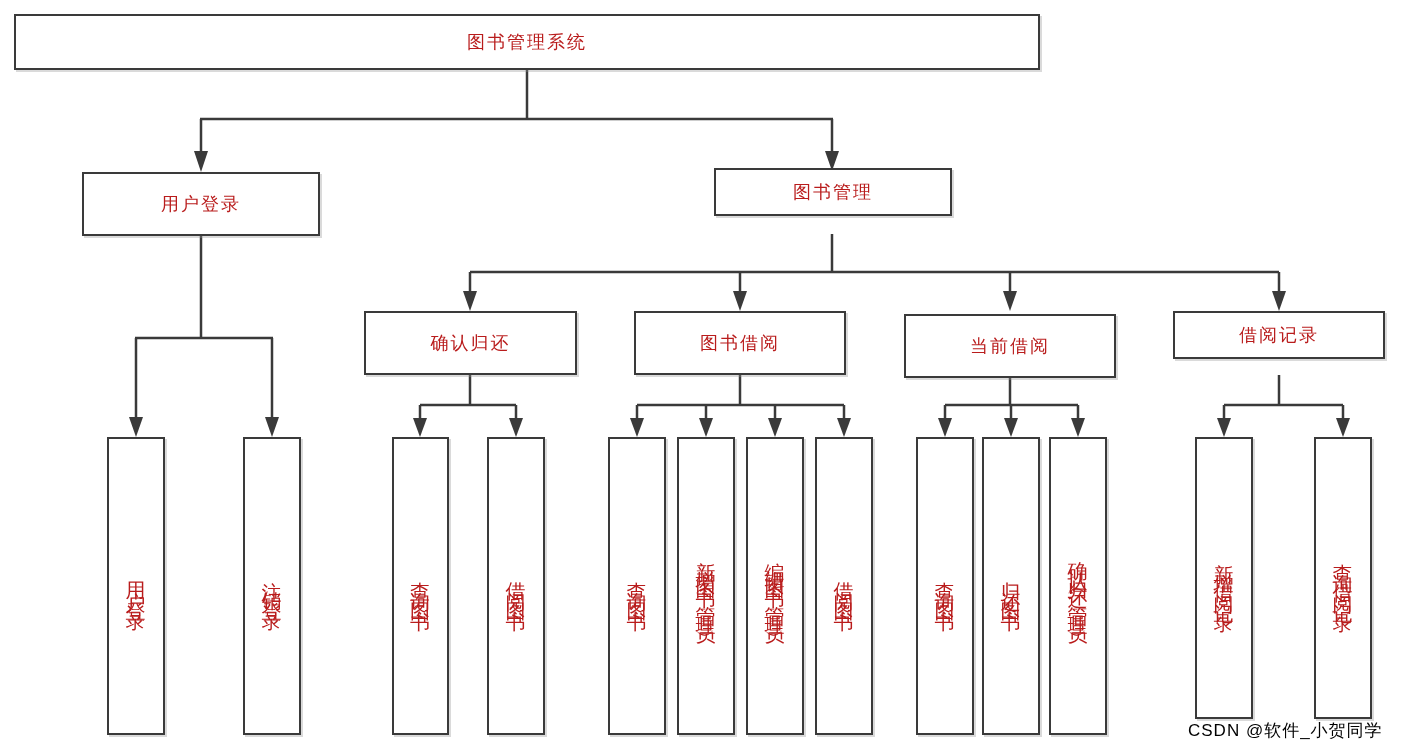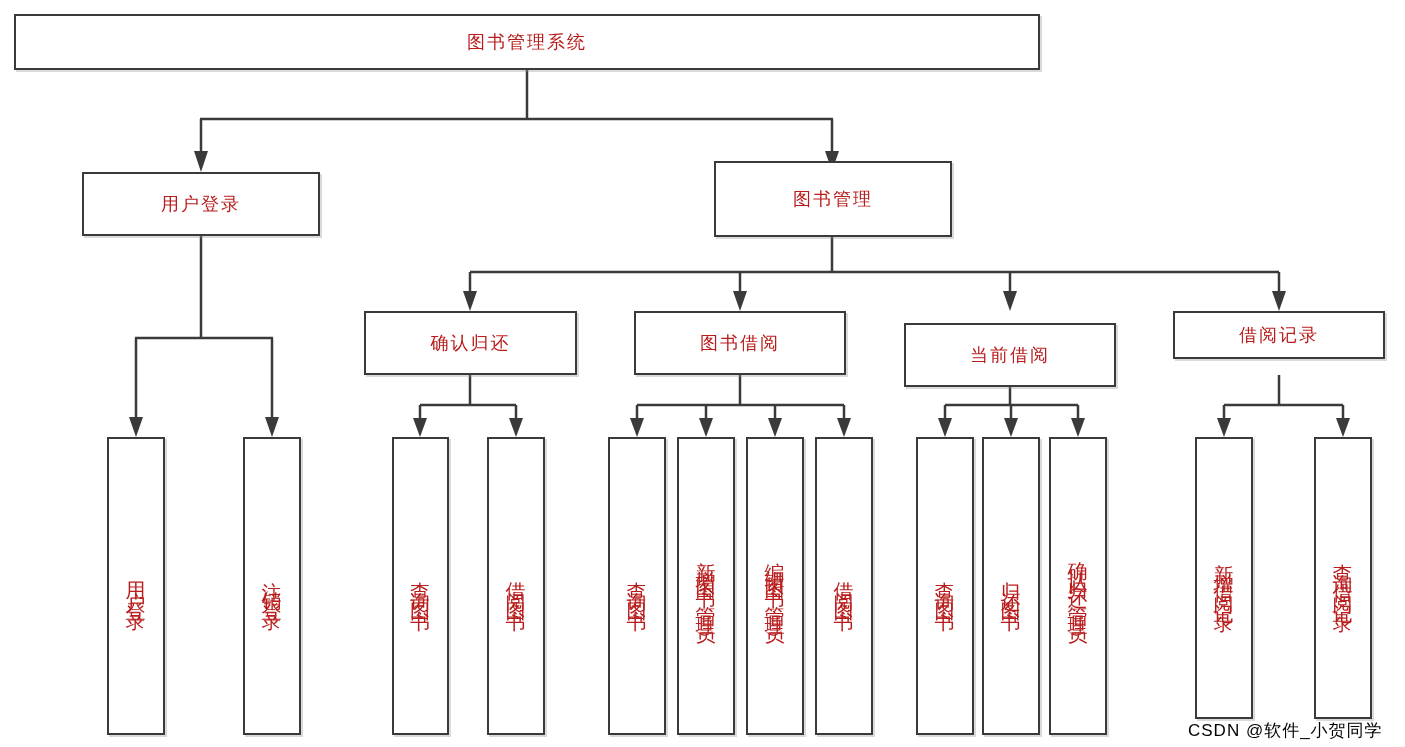--- a/index.html
+++ b/index.html
@@ -133,31 +133,31 @@
     </g>
   </svg>
 
   <div class="box" style="left:14px; top:14px; width:1026px; height:56px;">
     <span class="h-label">图书管理系统</span>
   </div>
 
   <div class="box" style="left:82px; top:172px; width:238px; height:64px;">
     <span class="h-label">用户登录</span>
   </div>
-  <div class="box" style="left:714px; top:161px; width:238px; height:76px;">
+  <div class="box" style="left:714px; top:168px; width:238px; height:48px;">
     <span class="h-label">图书管理</span>
   </div>
 
   <div class="box" style="left:364px; top:311px; width:213px; height:64px;">
     <span class="h-label">确认归还</span>
   </div>
   <div class="box" style="left:634px; top:311px; width:212px; height:64px;">
     <span class="h-label">图书借阅</span>
   </div>
-  <div class="box" style="left:904px; top:323px; width:212px; height:64px;">
+  <div class="box" style="left:904px; top:314px; width:212px; height:64px;">
     <span class="h-label">当前借阅</span>
   </div>
   <div class="box" style="left:1173px; top:311px; width:212px; height:48px;">
     <span class="h-label">借阅记录</span>
   </div>
 
   <div class="box leaf" style="left:107px; top:437px; width:58px; height:298px;">
     <span class="v-label">用户登录</span>
   </div>
   <div class="box leaf" style="left:243px; top:437px; width:58px; height:298px;">

